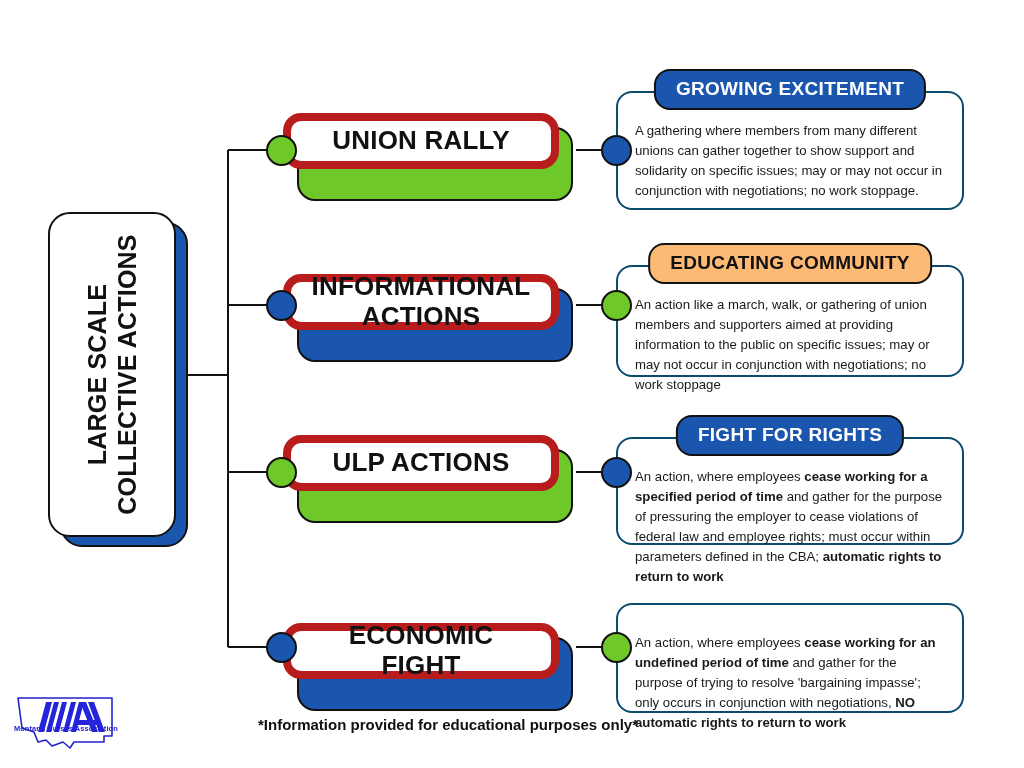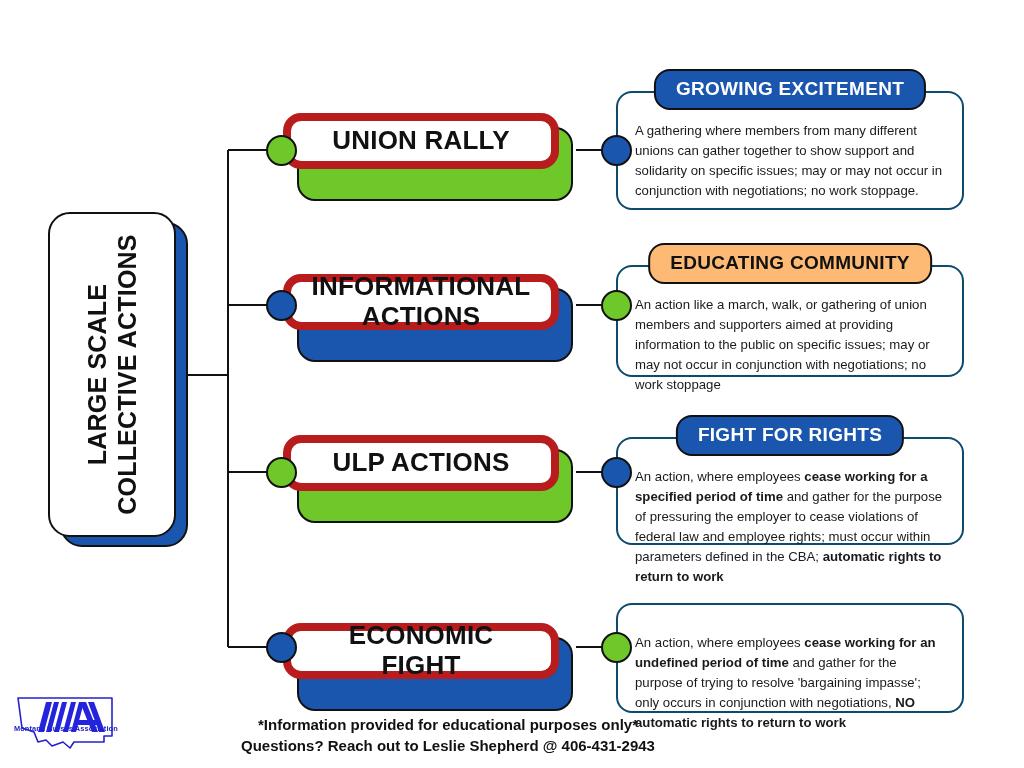--- a/index.html
+++ b/index.html
@@ -306,16 +306,15 @@
         <path d="M63 48 L71 18 L76 18 L68 48 Z"></path>
         <path d="M72 18 L78 18 L90 48 L84 48 Z"></path>
         <path d="M80 18 L86 18 L97 48 L91 48 Z"></path>
         <path d="M70 36 L88 36 L90 41 L69 41 Z"></path>
       </g>
     </svg>
   </div>
 
   <div class="footer">
     <div>*Information provided for educational purposes only*</div>
-    <div>Questions? Reach out to Leslie Shepherd @ 406-431-2943</div>
   </div>
 
 </div>
 
 </body></html>

